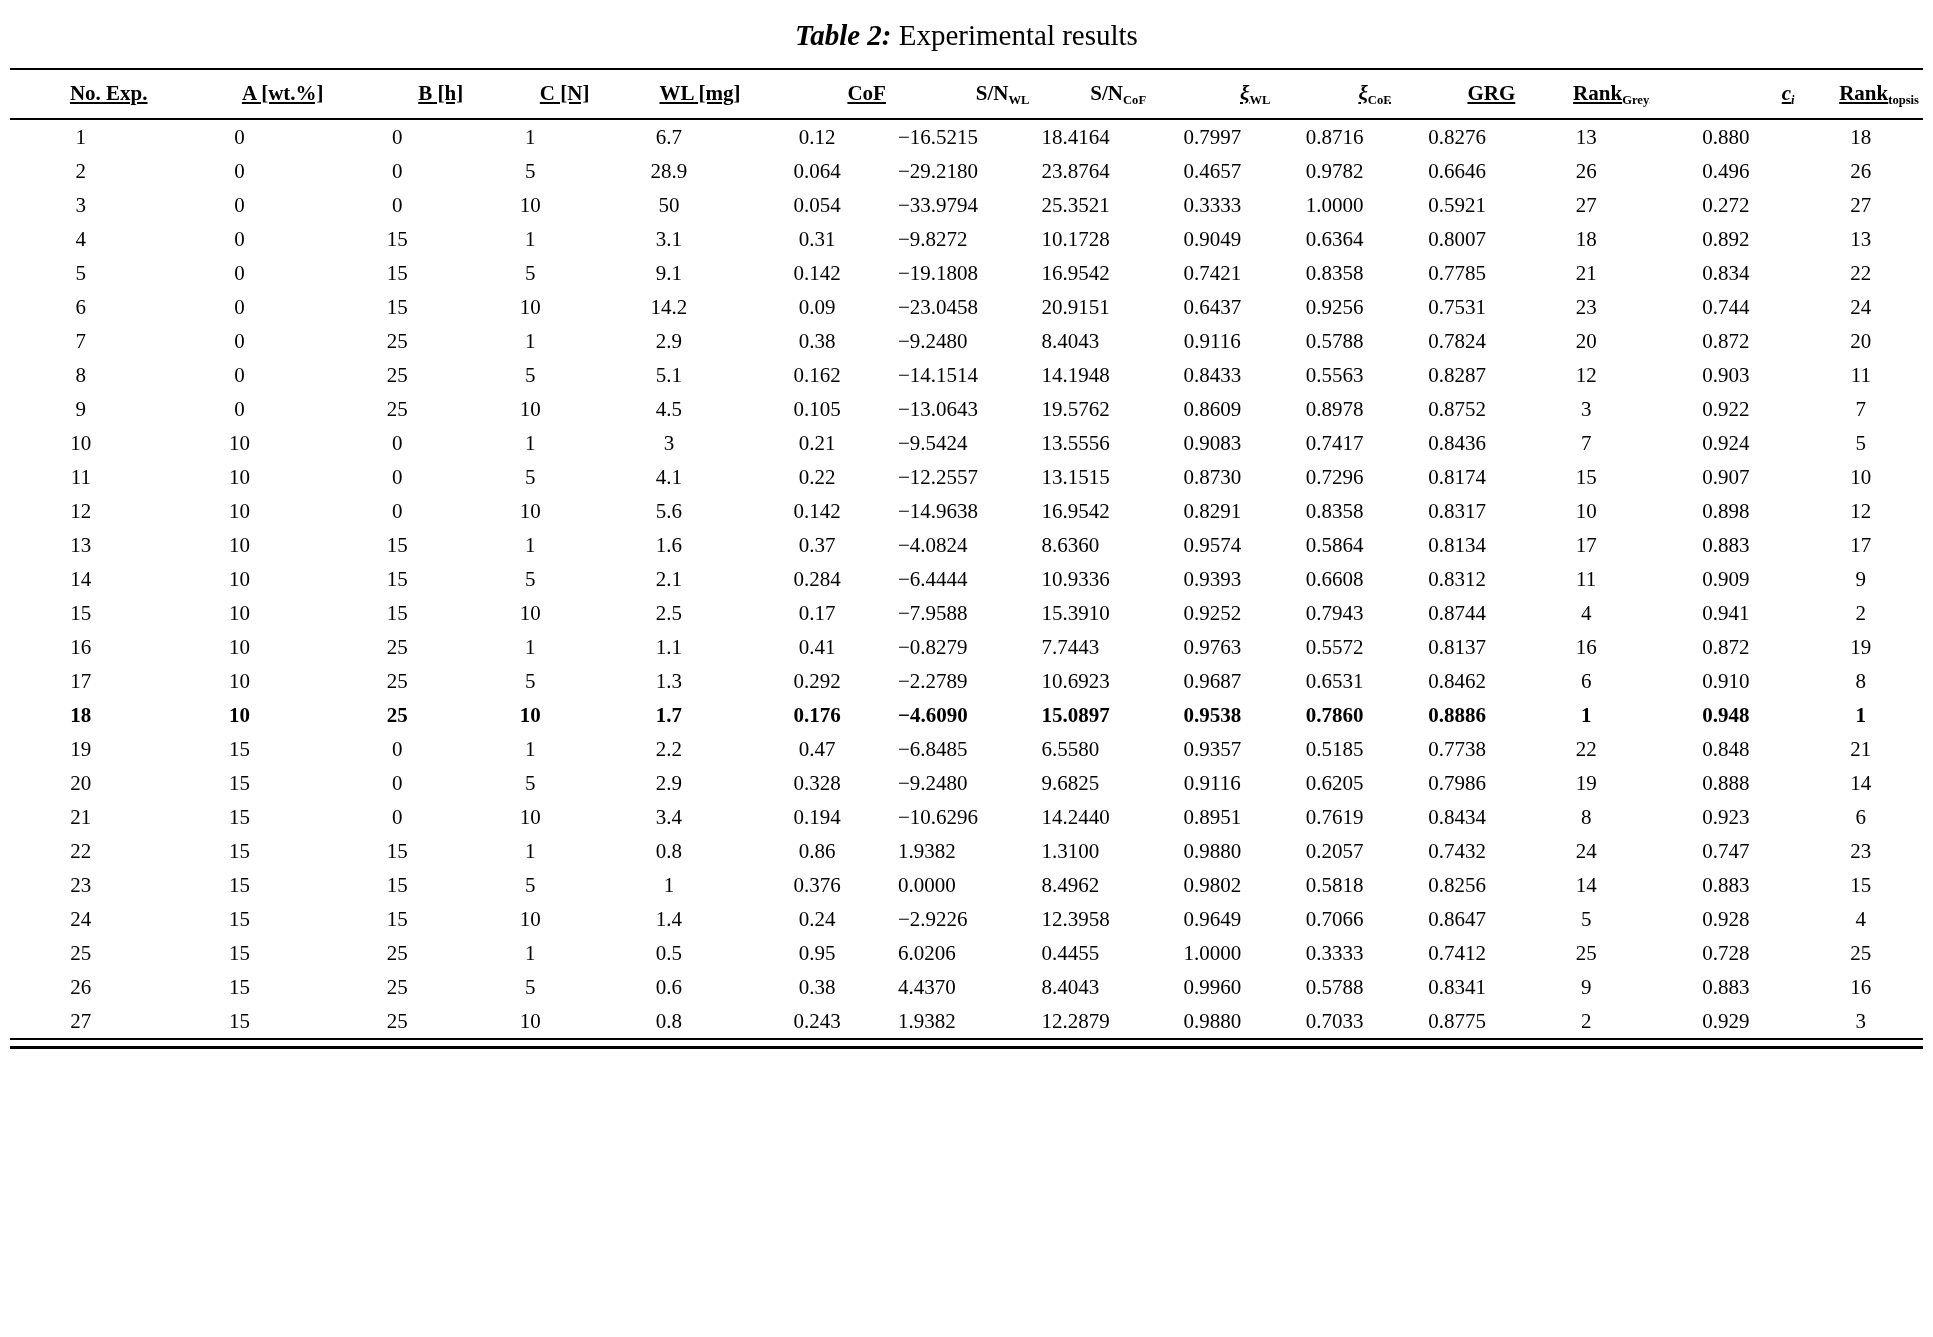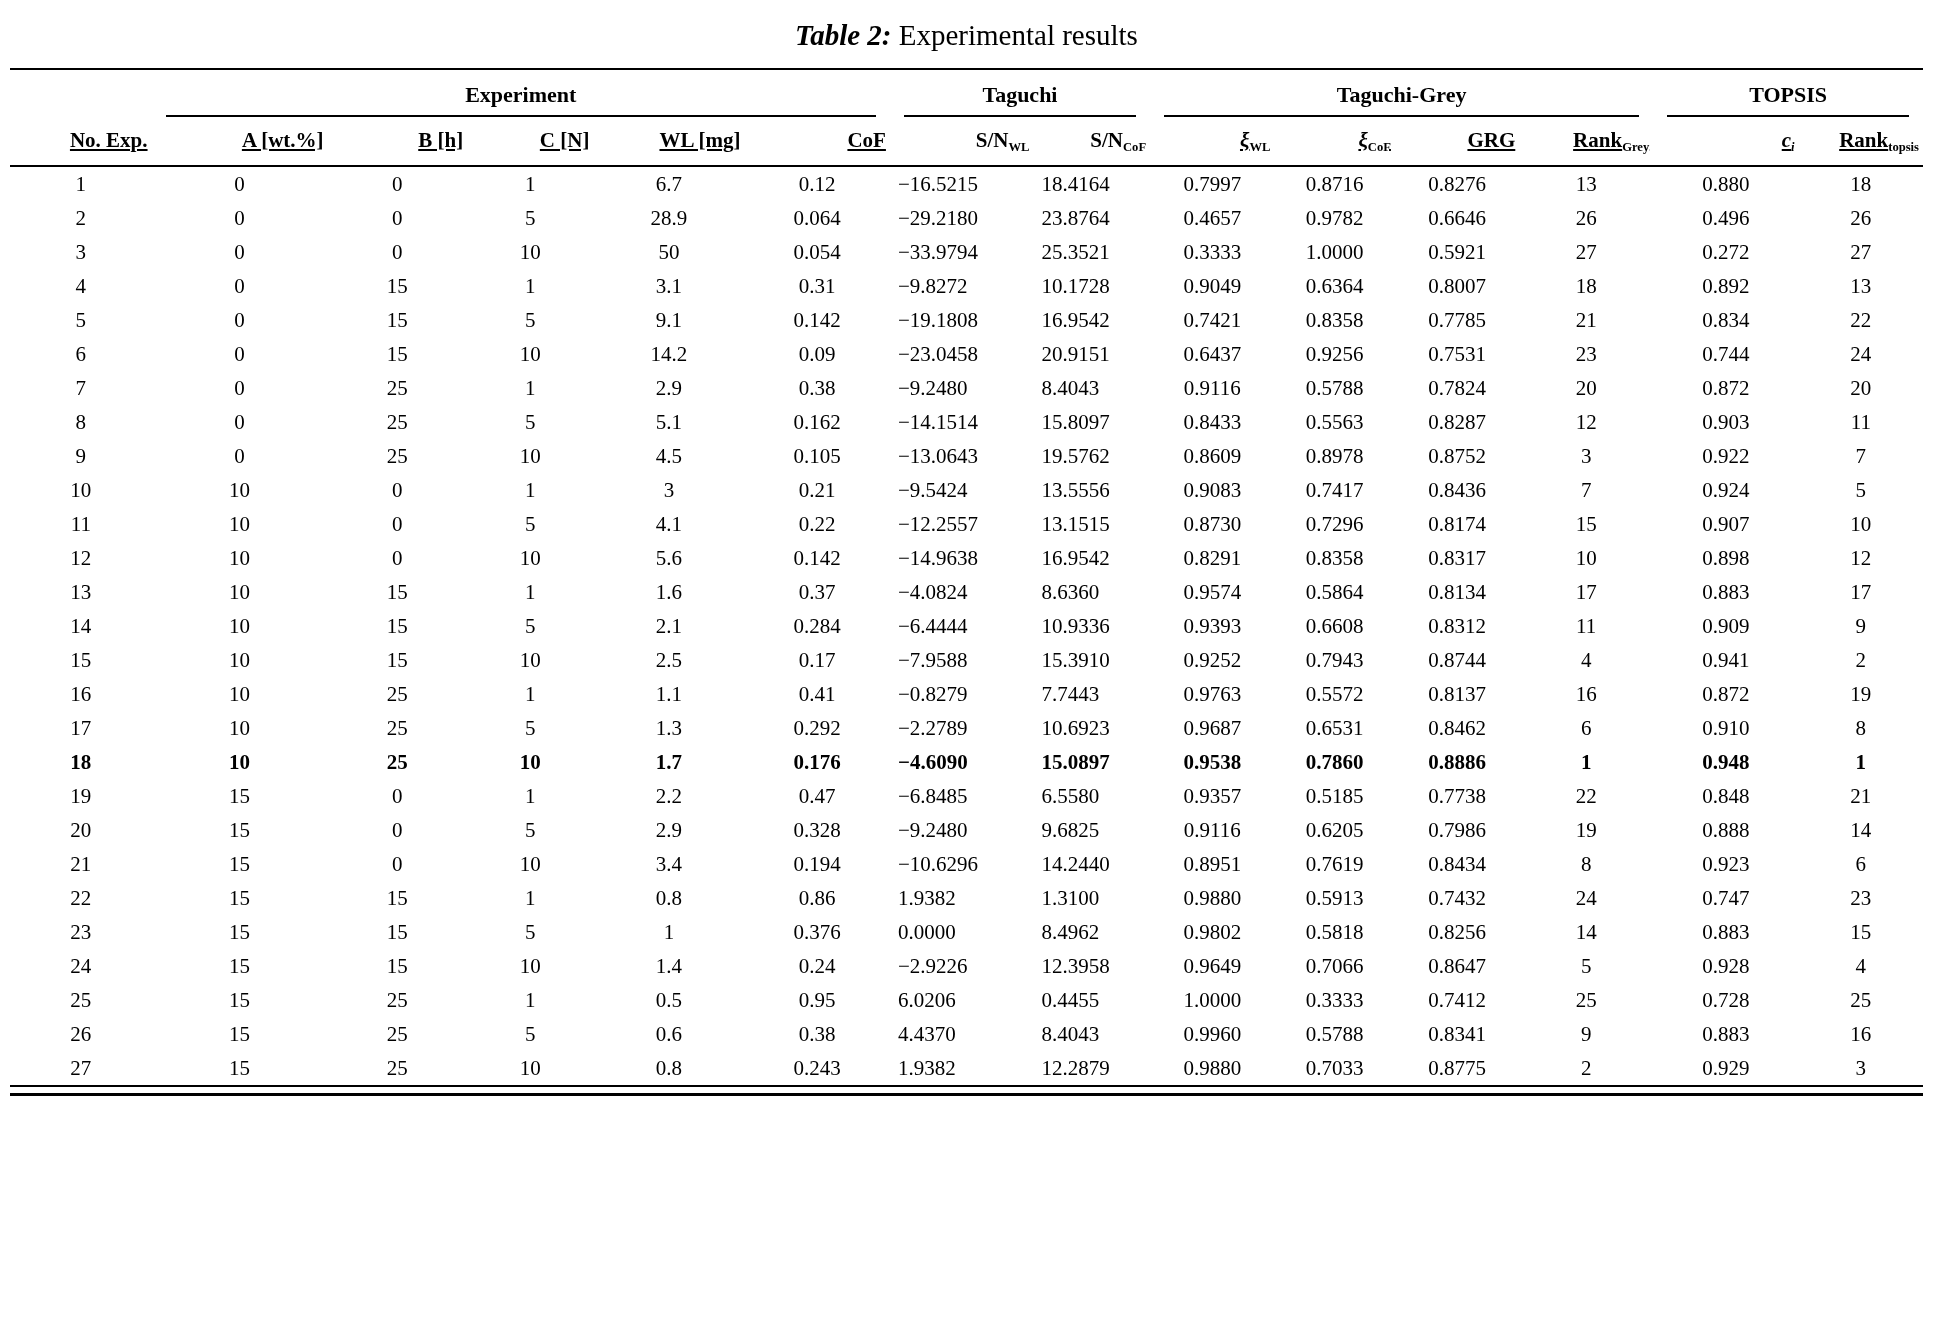--- a/index.html
+++ b/index.html
@@ -121,35 +121,20 @@
       <col class="c-snwl">
         <col class="c-sncof">
       <col class="c-xiwl">
         <col class="c-xicof">
         <col class="c-grg">
         <col class="c-rankgrey">
       <col class="c-ci">
         <col class="c-ranktop">
     </colgroup>
     <thead>
-      <tr class="group-row" id="group-row">
-          <th colspan="1"></th>
-          <th colspan="5">
-            <div class="group-label underlined">Experiment</div>
-          </th>
-          <th colspan="2">
-            <div class="group-label underlined">Taguchi</div>
-          </th>
-          <th colspan="4">
-            <div class="group-label underlined">Taguchi-Grey</div>
-          </th>
-          <th colspan="2">
-            <div class="group-label underlined">TOPSIS</div>
-          </th>
-        </tr>
       <tr class="header-row" id="header-row">
           <th class="align-center"><span>No. Exp.</span></th>
           <th class="align-center"><span>A [wt.%]</span></th>
           <th class="align-center"><span>B [h]</span></th>
           <th class="align-center"><span>C [N]</span></th>
           <th class="align-center"><span>WL [mg]</span></th>
           <th class="align-center"><span>CoF</span></th>
           <th class="align-left"><span>S/N</span><sub>WL</sub></th>
           <th class="align-left"><span>S/N</span><sub>CoF</sub></th>
           <th class="align-center"><span class="italic">ξ</span><sub>WL</sub></th>
@@ -274,21 +259,21 @@
           <td class="align-center">20</td>
         </tr>
         <tr>
           <td class="align-center">8</td>
           <td class="align-center">0</td>
           <td class="align-center">25</td>
           <td class="align-center">5</td>
           <td class="align-center">5.1</td>
           <td class="align-center">0.162</td>
           <td class="align-left">−14.1514</td>
-          <td class="align-left">15.8097</td>
+          <td class="align-left">14.1948</td>
           <td class="align-center">0.8433</td>
           <td class="align-center">0.5563</td>
           <td class="align-center">0.8287</td>
           <td class="align-center">12</td>
           <td class="align-center">0.903</td>
           <td class="align-center">11</td>
         </tr>
         <tr>
           <td class="align-center">9</td>
           <td class="align-center">0</td>
@@ -500,21 +485,21 @@
         <tr>
           <td class="align-center">22</td>
           <td class="align-center">15</td>
           <td class="align-center">15</td>
           <td class="align-center">1</td>
           <td class="align-center">0.8</td>
           <td class="align-center">0.86</td>
           <td class="align-left">1.9382</td>
           <td class="align-left">1.3100</td>
           <td class="align-center">0.9880</td>
-          <td class="align-center">0.5913</td>
+          <td class="align-center">0.2057</td>
           <td class="align-center">0.7432</td>
           <td class="align-center">24</td>
           <td class="align-center">0.747</td>
           <td class="align-center">23</td>
         </tr>
         <tr>
           <td class="align-center">23</td>
           <td class="align-center">15</td>
           <td class="align-center">15</td>
           <td class="align-center">5</td>

